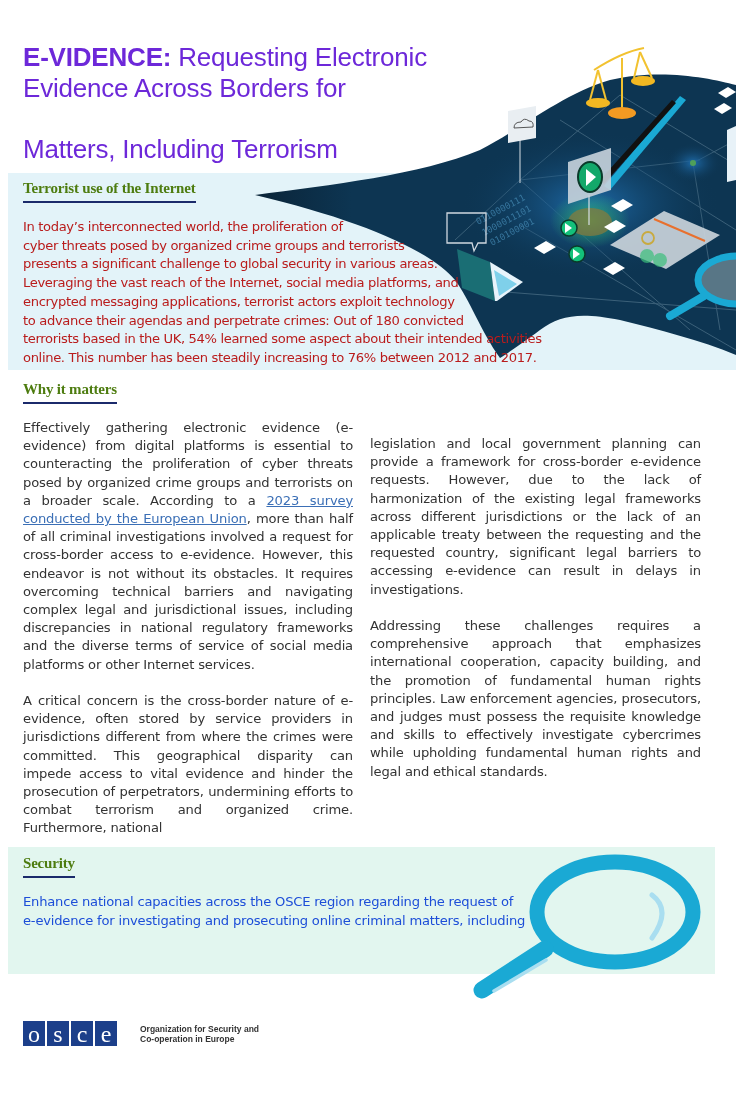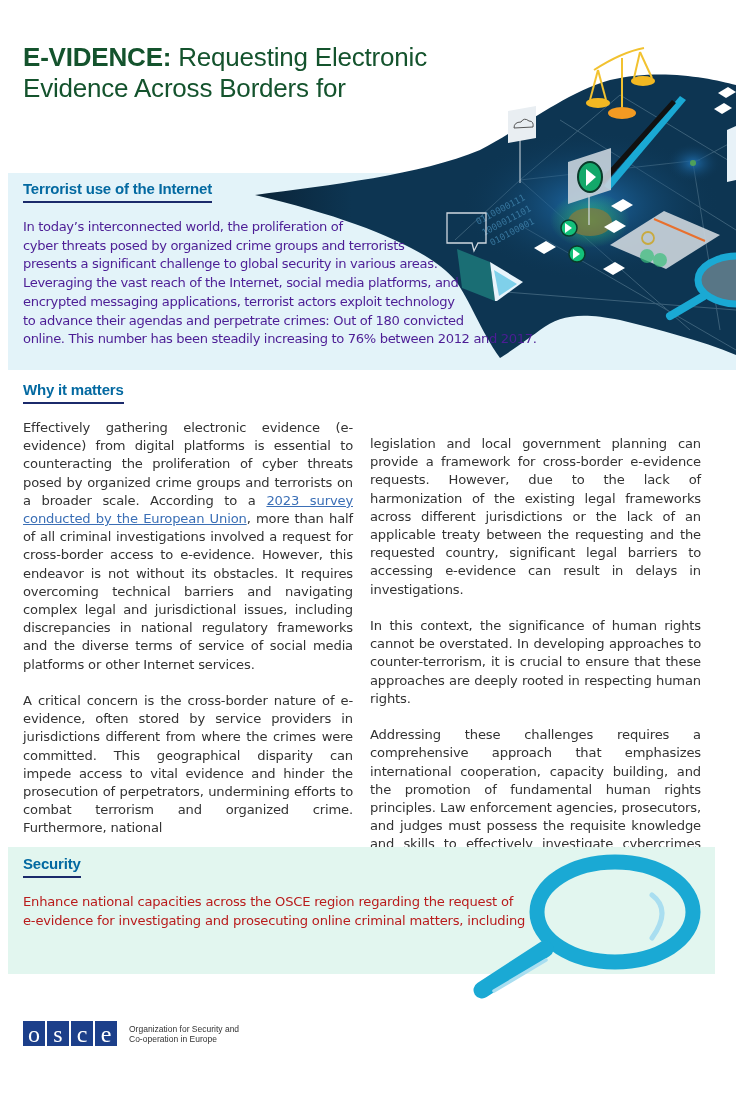--- a/index.html
+++ b/index.html
@@ -2,79 +2,79 @@
 <html><head>
   <meta charset="utf-8">
   <style>
     * { box-sizing: border-box; margin: 0; padding: 0; }
     html, body { width: 736px; height: 1094px; background: #ffffff; overflow: hidden; }
     body { position: relative; font-family: "DejaVu Sans", sans-serif; color: #333333; }
 
     .title {
       position: absolute; left: 23px; top: 42px; width: 420px;
       font-family: "Liberation Sans", sans-serif;
-      font-size: 26px; line-height: 30.5px; color: #14532d; font-weight: normal;
+      font-size: 26px; line-height: 30.5px; color: #6d28d9; font-weight: normal;
       letter-spacing: -0.2px;
     }
     .title b { font-weight: bold; }
 
     .band-top {
       position: absolute; left: 8px; top: 173px; width: 728px; height: 197px;
       background: #e3f3f9;
     }
 
     .hero {
       position: absolute; left: 0; top: 0; width: 736px; height: 380px; pointer-events: none;
     }
 
     .section-heading {
-      position: absolute; font-family: Liberation Sans, sans-serif; font-weight: bold;
-      font-size: 15px; color: #0369a1; padding-bottom: 4px;
+      position: absolute; font-family: Liberation Serif, serif; font-weight: bold;
+      font-size: 15px; color: #4d7c0f; padding-bottom: 4px;
       border-bottom: 2px solid #1b2a6b; letter-spacing: -0.2px;
     }
 
     .intro-text {
       position: absolute; left: 23px; top: 218px; width: 510px;
-      font-size: 13.1px; line-height: 18.7px; color: #4c1d95; letter-spacing: -0.35px;
+      font-size: 13.1px; line-height: 18.7px; color: #b91c1c; letter-spacing: -0.35px;
     }
     .intro-text span { display: block; white-space: nowrap; }
 
     .col {
       position: absolute; font-size: 13.1px; line-height: 18.2px; color: #333;
       text-align: justify; letter-spacing: -0.15px;
     }
     .col p { margin-bottom: 18.2px; }
     .col-left { left: 23px; top: 419px; width: 330px; }
     .col-right { left: 370px; top: 435px; width: 331px; }
     .link { color: #3b6fb6; text-decoration: underline; }
 
     .band-obj {
       position: absolute; left: 8px; top: 847px; width: 707px; height: 127px;
       background: #e2f6ef;
     }
     .obj-text {
       position: absolute; left: 23px; top: 892px; width: 500px;
-      font-size: 13.1px; line-height: 19.2px; color: #b91c1c; letter-spacing: -0.2px;
+      font-size: 13.1px; line-height: 19.2px; color: #1d4ed8; letter-spacing: -0.2px;
     }
     .obj-text span { display: block; white-space: nowrap; }
 
     .magnifier-big { position: absolute; left: 460px; top: 850px; width: 276px; height: 170px; }
 
     .footer-logo { position: absolute; left: 23px; top: 1021px; display: flex; align-items: center; }
     .osce-box {
       display: flex; gap: 2px; background: #fff;
     }
     .osce-letter {
       width: 22px; height: 25px; background: #1c3f8a; color: #fff;
       font-family: "Liberation Serif", serif; font-size: 24px; line-height: 24px;
       display: flex; align-items: center; justify-content: center;
     }
     .osce-caption {
-      margin-left: 12px; font-family: "Liberation Sans", sans-serif; font-size: 8.5px;
-      line-height: 10px; color: #333;
+      margin-left: 23px; font-family: "Liberation Sans", sans-serif; font-size: 8.5px;
+      line-height: 10px; color: #333; font-weight: bold;
     }
     .osce-caption span { display: block; }
   </style>
 </head>
 <body>
 
 <div class="band-top"></div>
 
 <svg class="hero" viewBox="0 0 736 380" xmlns="http://www.w3.org/2000/svg">
   <defs>
@@ -187,43 +187,44 @@
   <g>
     <ellipse cx="738" cy="280" rx="40" ry="24" fill="#587686" stroke="#1aa9d4" stroke-width="7"></ellipse>
     <line x1="704" y1="296" x2="670" y2="316" stroke="#1aa9d4" stroke-width="8" stroke-linecap="round"></line>
   </g>
 </svg>
 
 <h1 class="title">
   <b>E-VIDENCE:</b><span style="margin-left:7px">Requesting Electronic</span><br>
   <span>Evidence Across Borders for</span><br>
   <br>
+  <span>Matters, Including Terrorism</span>
 </h1>
 
 <h2 class="section-heading" style="left:23px; top:180px;">Terrorist use of the Internet</h2>
 <div class="intro-text">
   <span>In today’s interconnected world, the proliferation of</span>
   <span>cyber threats posed by organized crime groups and terrorists</span>
   <span>presents a significant challenge to global security in various areas.</span>
   <span>Leveraging the vast reach of the Internet, social media platforms, and</span>
   <span>encrypted messaging applications, terrorist actors exploit technology</span>
   <span>to advance their agendas and perpetrate crimes: Out of 180 convicted</span>
+  <span>terrorists based in the UK, 54% learned some aspect about their intended activities</span>
   <span>online. This number has been steadily increasing to 76% between 2012 and 2017.</span>
 </div>
 
 <h2 class="section-heading" style="left:23px; top:381px;">Why it matters</h2>
 
 <div class="col col-left">
   <p><span>Effectively gathering electronic evidence (e-evidence) from digital platforms is essential to counteracting the proliferation of cyber threats posed by organized crime groups and terrorists on a broader scale. According to a </span><a class="link">2023 survey conducted by the European Union</a><span>, more than half of all criminal investigations involved a request for cross-border access to e-evidence. However, this endeavor is not without its obstacles. It requires overcoming technical barriers and navigating complex legal and jurisdictional issues, including discrepancies in national regulatory frameworks and the diverse terms of service of social media platforms or other Internet services.</span></p>
   <p>A critical concern is the cross-border nature of e-evidence, often stored by service providers in jurisdictions different from where the crimes were committed. This geographical disparity can impede access to vital evidence and hinder the prosecution of perpetrators, undermining efforts to combat terrorism and organized crime. Furthermore, national</p>
 </div>
 
 <div class="col col-right">
   <p>legislation and local government planning can provide a framework for cross-border e-evidence requests. However, due to the lack of harmonization of the existing legal frameworks across different jurisdictions or the lack of an applicable treaty between the requesting and the requested country, significant legal barriers to accessing e-evidence can result in delays in investigations.</p>
-  <p>In this context, the significance of human rights cannot be overstated. In developing approaches to counter-terrorism, it is crucial to ensure that these approaches are deeply rooted in respecting human rights.</p>
   <p>Addressing these challenges requires a comprehensive approach that emphasizes international cooperation, capacity building, and the promotion of fundamental human rights principles. Law enforcement agencies, prosecutors, and judges must possess the requisite knowledge and skills to effectively investigate cybercrimes while upholding fundamental human rights and legal and ethical standards.</p>
 </div>
 
 <div class="band-obj"></div>
 <h2 class="section-heading" style="left:23px; top:855px;">Security</h2>
 <div class="obj-text">
   <span>Enhance national capacities across the OSCE region regarding the request of</span>
   <span>e-evidence for investigating and prosecuting online criminal matters, including</span>
 </div>
 

